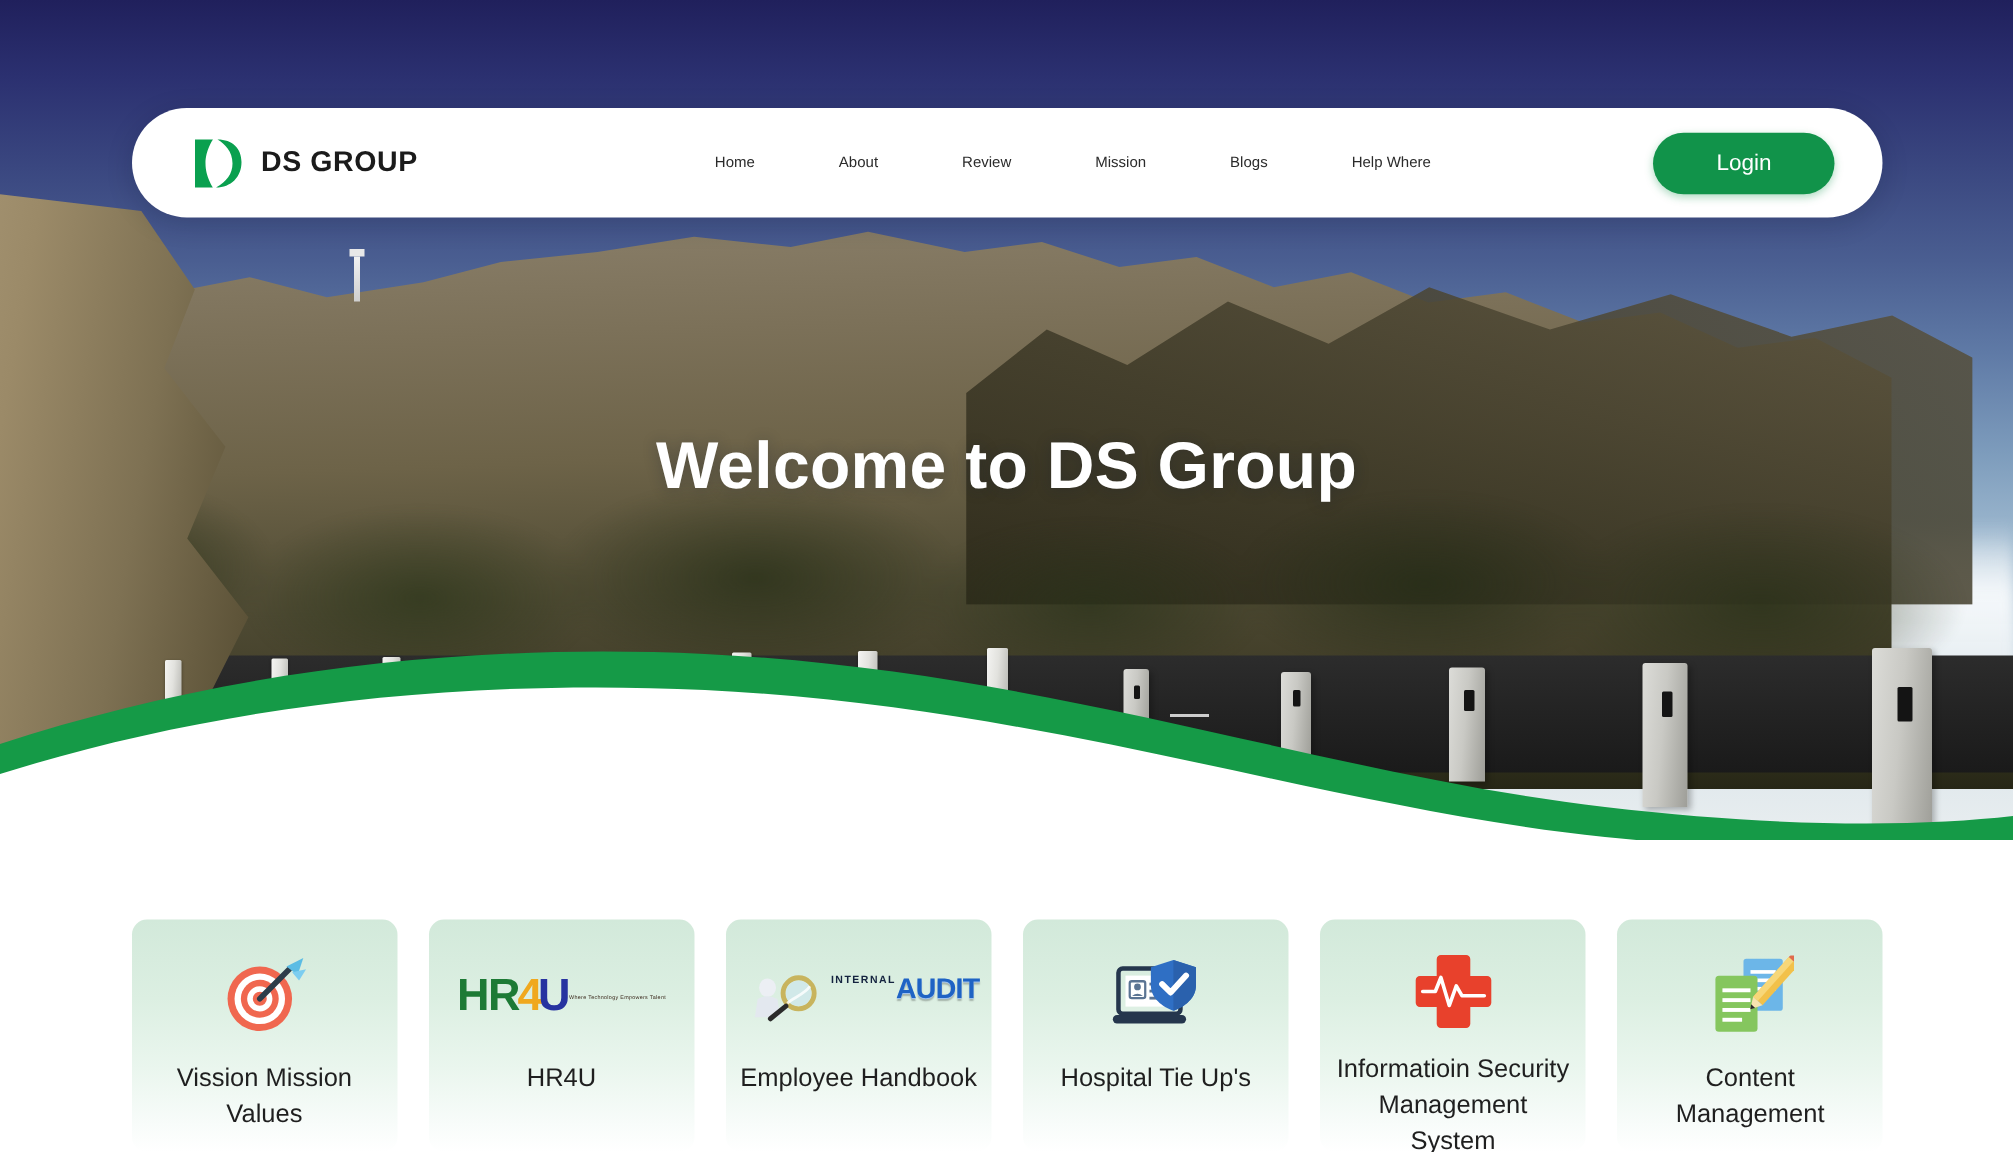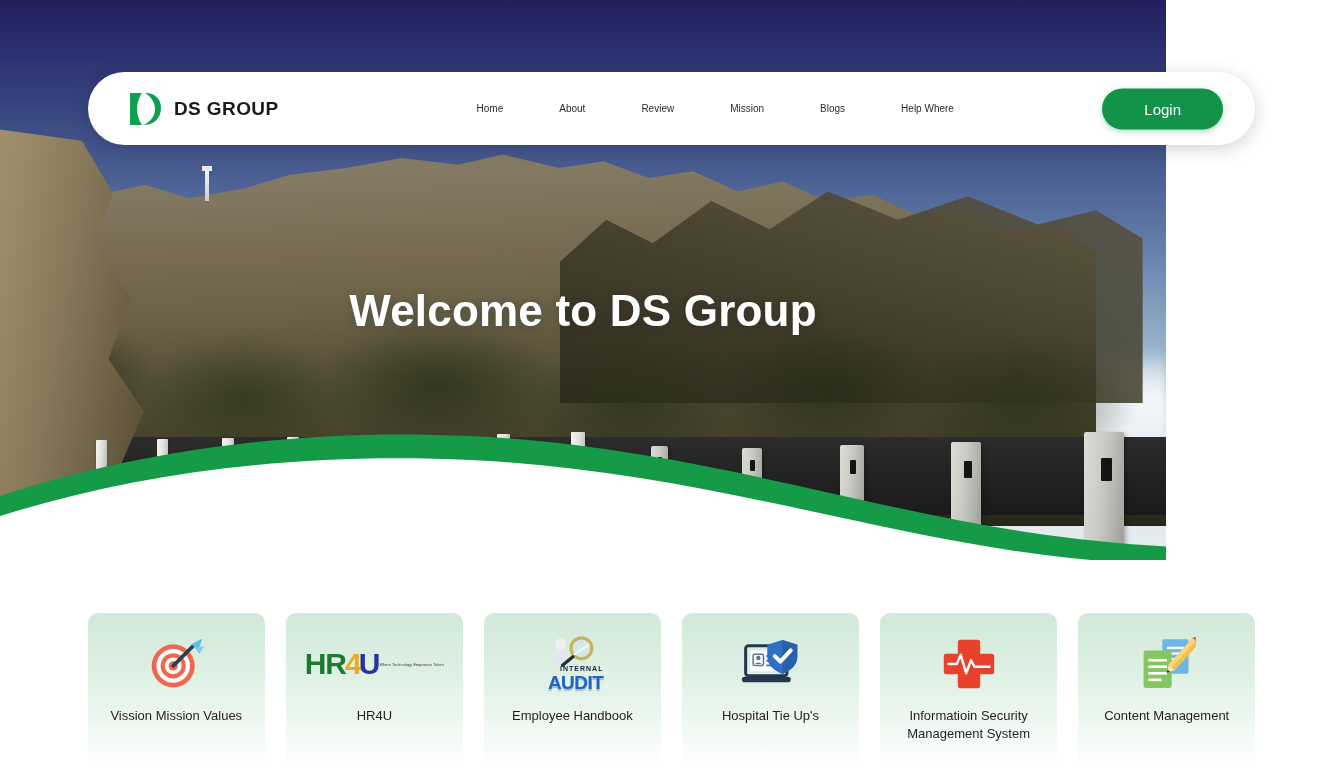--- a/index.html
+++ b/index.html
@@ -9,21 +9,21 @@
     background:#ffffff;
     font-family:"Liberation Sans", sans-serif;
     -webkit-font-smoothing:antialiased;
   }
 
   
   .page { position:relative; width:1342px; height:768px; background:#fff; overflow:hidden; }
 
   
   .hero {
-    position:absolute; left:0; top:0; width:1166px; height:560px;
+    position:absolute; left:0; top:0; width:1342px; height:560px;
     overflow:hidden;
   }
   .hero-sky {
     position:absolute; inset:0;
     background:
       linear-gradient(180deg,
         #20205c 0%,
         #2b3070 9%,
         #3a4780 20%,
         #4a5e91 31%,
@@ -198,34 +198,34 @@
     display:flex; flex-direction:column; align-items:center;
     padding-top:20px;
     cursor:pointer;
   }
   .card-icon {
     width:72px; height:62px;
     display:flex; align-items:center; justify-content:center;
   }
   .card-label {
     margin-top:12px;
-    font-size:13px; color:#1f1f1f; text-align:center;
+    font-size:17px; color:#1f1f1f; text-align:center;
     line-height:1.42; padding:0 8px;
   }
 
   
   .hr4u { display:flex; flex-direction:row; align-items:center; line-height:1; }
   .hr4u-row { display:flex; align-items:flex-end; font-weight:800; font-size:30px; letter-spacing:-1px; }
   .hr4u-hr { color:#1d7a35; }
   .hr4u-4 { color:#f0a81e; margin-left:-1px; }
   .hr4u-u { color:#2733a0; margin-left:-2px; }
   .hr4u-tag { font-size:3.6px; color:#3b2a1d; margin-top:3px; letter-spacing:.2px; white-space:nowrap; }
 
   
-  .auditwrap { display:flex; flex-direction:column; align-items:flex-end; line-height:1; position:relative; }
+  .auditwrap { display:flex; flex-direction:row; align-items:flex-start; line-height:1; position:relative; }
   .audit-internal { font-size:7px; font-weight:800; color:#14233f; letter-spacing:1px; margin-bottom:1px; }
   .audit-word { font-size:19px; font-weight:800; color:#1f63c4; letter-spacing:-.5px;
                 text-shadow:0 1px 0 #9fc2ef, 0 2px 1px rgba(0,0,0,.25); }
 </style>
 </head>
 <body>
 
 <div class="page">
 
   <div class="hero">

